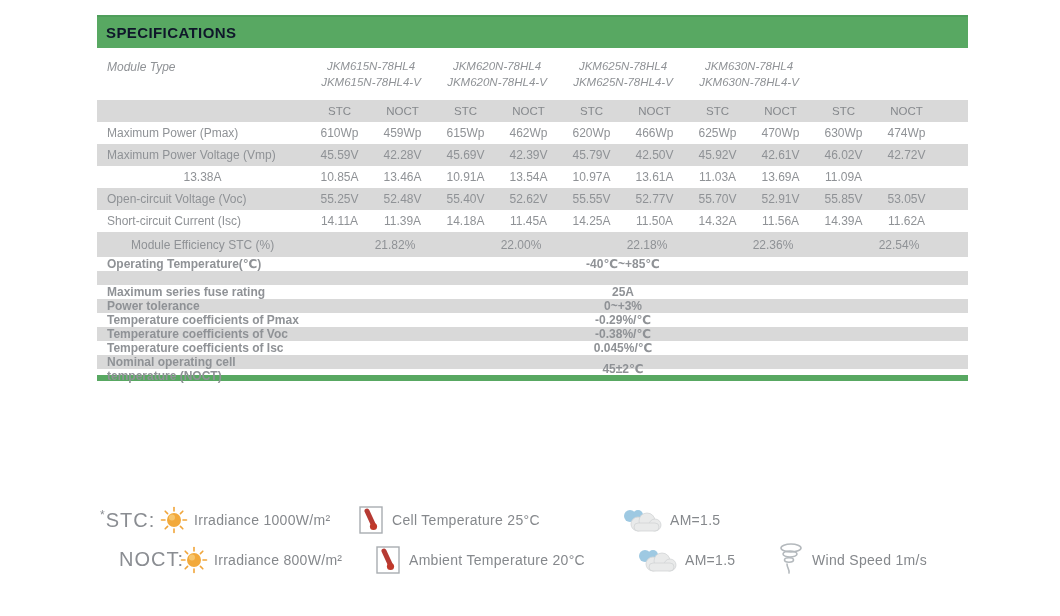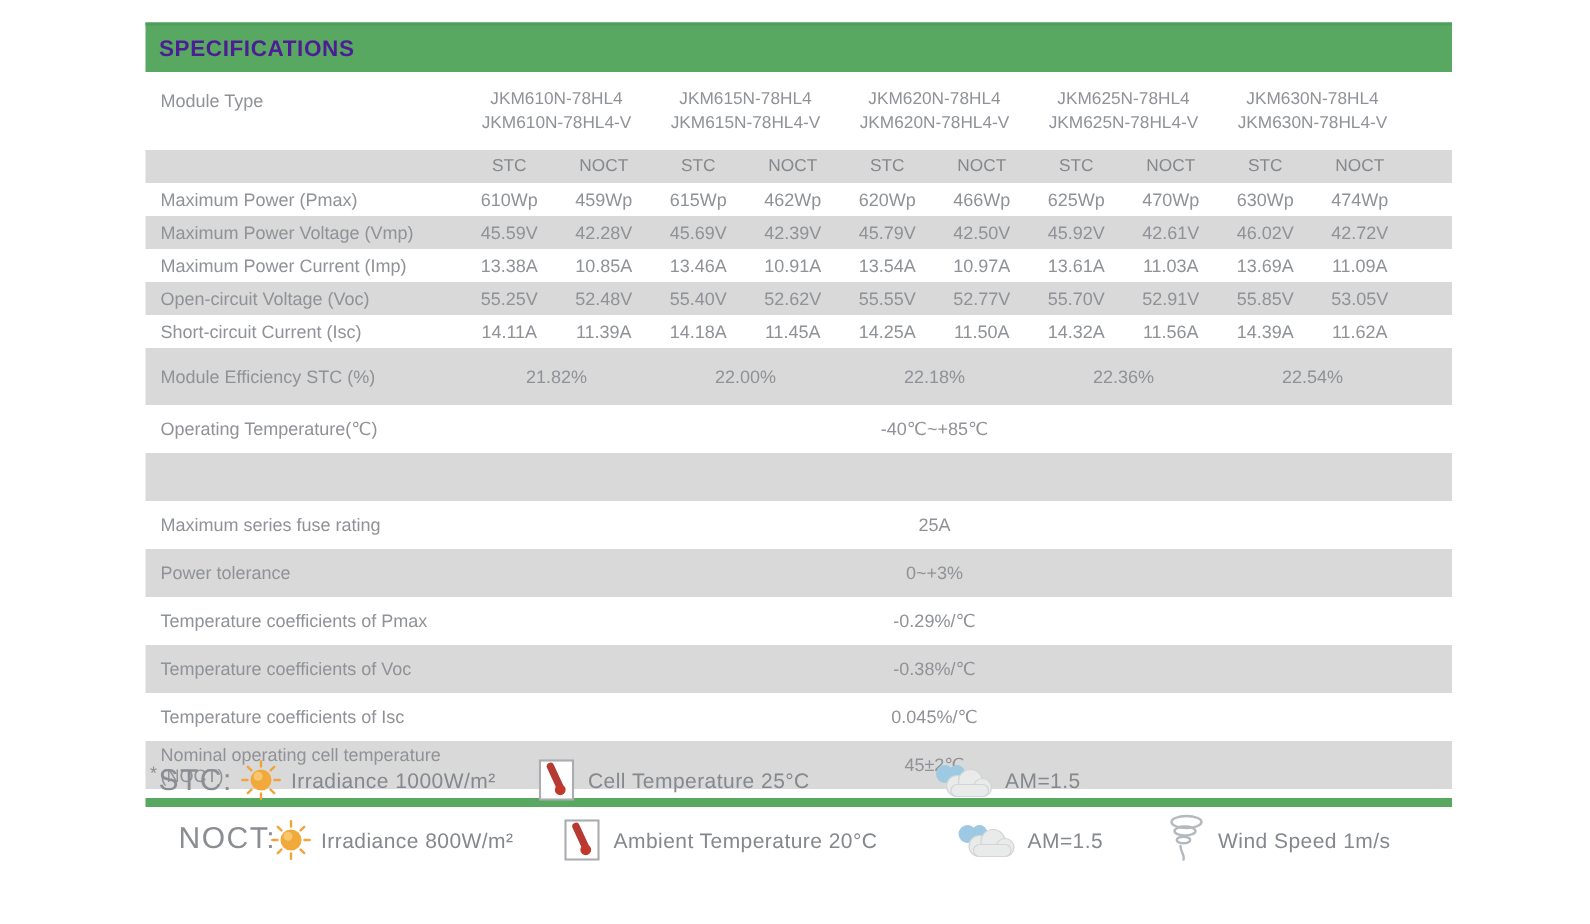--- a/index.html
+++ b/index.html
@@ -1,27 +1,27 @@
 <!DOCTYPE html>
 <html><head>
 <meta charset="utf-8">
 <style>
   * { margin:0; padding:0; box-sizing:border-box; }
   body { background:#ffffff; font-family:"Liberation Sans","DejaVu Sans",sans-serif; }
   .page { position:relative; width:1060px; height:616px; background:#ffffff; overflow:hidden; }
 
   .spec-table { position:absolute; left:97px; top:15px; width:871px; }
 
-  .banner { height:33px; background:#58a862; border-top:2px solid #4f9e5b; color:#4c1d95;
+  .banner { height:33px; background:#58a862; border-top:2px solid #4f9e5b; color:#0f172a;
             font-size:15px; font-weight:bold; letter-spacing:0.4px; line-height:31px; padding-left:9px; }
 
   .t-row    { display:grid; grid-template-columns:211px repeat(10,63px) 30px; align-items:center; height:22px; }
-  .eff-row  { display:grid; grid-template-columns:211px repeat(5,126px) 30px; align-items:center; height:38px; }
-  .mrg-row  { display:grid; grid-template-columns:211px 630px 30px; align-items:center; height:32px; }
-  .mod-row  { display:grid; grid-template-columns:211px repeat(5,126px) 30px; height:52px; }
+  .eff-row  { display:grid; grid-template-columns:211px repeat(5,126px) 30px; align-items:center; height:25px;padding-left:24px; }
+  .mrg-row  { display:grid; grid-template-columns:211px 630px 30px; align-items:center; height:14px;font-weight:bold; }
+  .mod-row  { display:grid; grid-template-columns:211px repeat(5,126px) 30px; height:52px;font-style:italic; }
   .shaded   { background:#d9d9d9; }
 
   .cell      { font-size:12px; color:#8f9296; }
   .label-cell{ padding-left:10px; text-align:left; }
   .val       { text-align:center; }
   .mod-label { padding-left:10px; padding-top:12px; font-size:12px; color:#8f9296; }
   .mod-name  { align-self:center; text-align:center; font-size:11.5px; line-height:16px; color:#8f9296; }
   .cond      { text-align:center; font-size:11.5px; color:#85888c; }
 
   .green-bar { height:6px; background:#58a862; margin-top:6px; }
@@ -37,24 +37,20 @@
 <body>
 
 <div class="page">
 
   <div class="spec-table">
 
     <div class="banner">SPECIFICATIONS</div>
 
     <div class="mod-row">
       <div class="mod-label">Module Type</div>
-      <div class="mod-name">
-        <div>JKM610N-78HL4</div>
-        <div>JKM610N-78HL4-V</div>
-      </div>
       <div class="mod-name">
         <div>JKM615N-78HL4</div>
         <div>JKM615N-78HL4-V</div>
       </div>
       <div class="mod-name">
         <div>JKM620N-78HL4</div>
         <div>JKM620N-78HL4-V</div>
       </div>
       <div class="mod-name">
         <div>JKM625N-78HL4</div>
@@ -106,21 +102,20 @@
       <div class="cell val">45.79V</div>
       <div class="cell val">42.50V</div>
       <div class="cell val">45.92V</div>
       <div class="cell val">42.61V</div>
       <div class="cell val">46.02V</div>
       <div class="cell val">42.72V</div>
       <div></div>
     </div>
 
     <div class="t-row">
-      <div class="cell label-cell">Maximum Power Current (Imp)</div>
       <div class="cell val">13.38A</div>
       <div class="cell val">10.85A</div>
       <div class="cell val">13.46A</div>
       <div class="cell val">10.91A</div>
       <div class="cell val">13.54A</div>
       <div class="cell val">10.97A</div>
       <div class="cell val">13.61A</div>
       <div class="cell val">11.03A</div>
       <div class="cell val">13.69A</div>
       <div class="cell val">11.09A</div>

